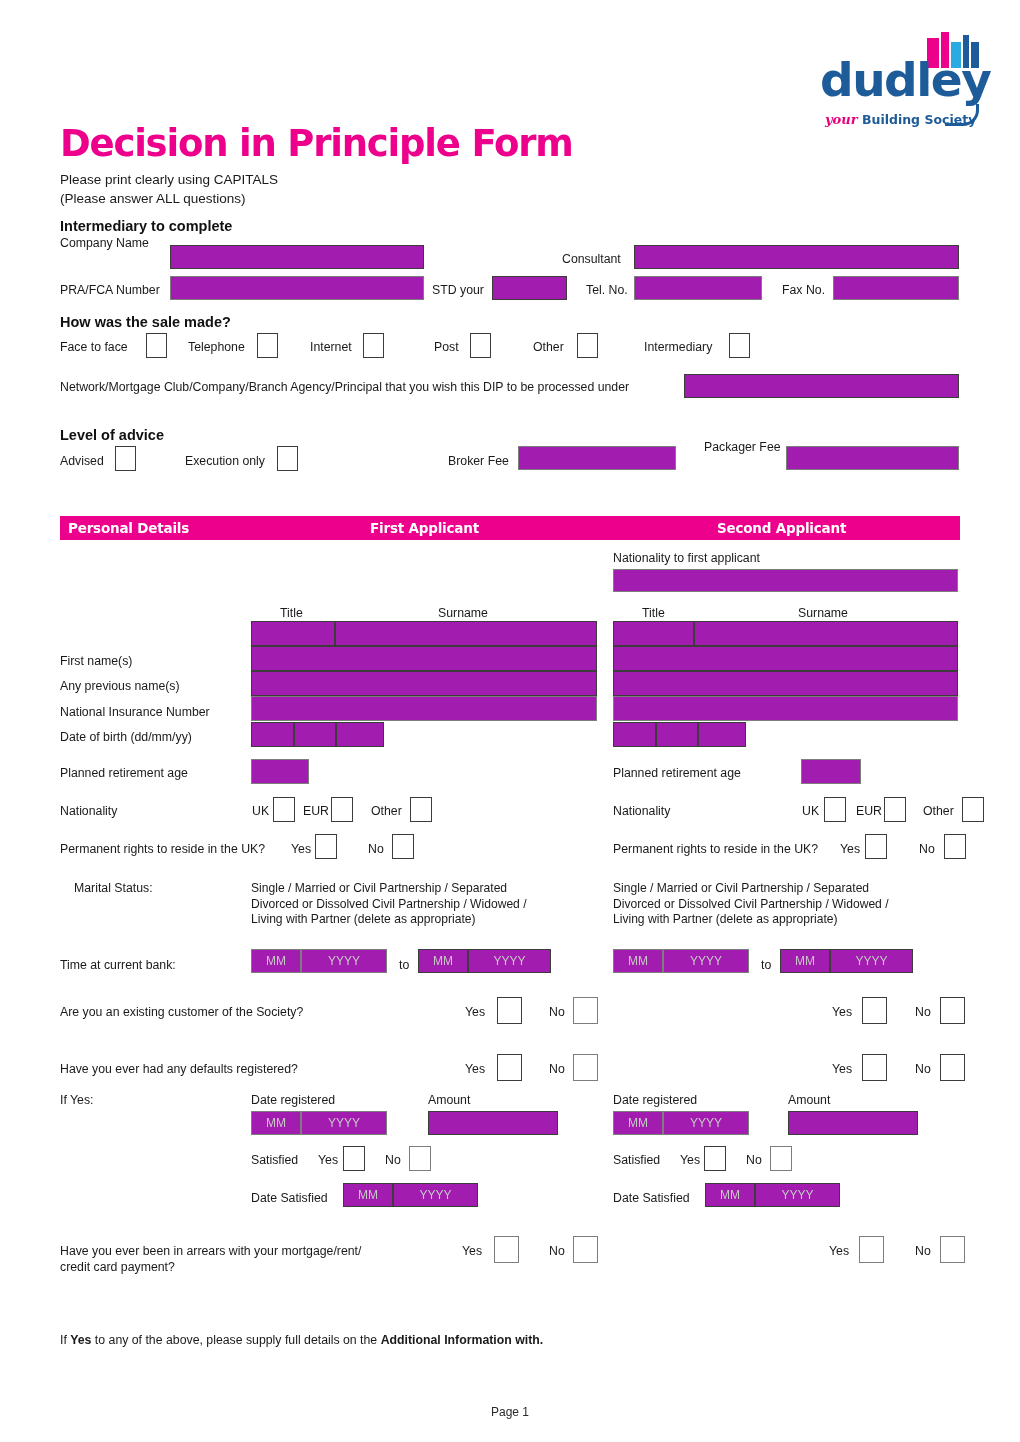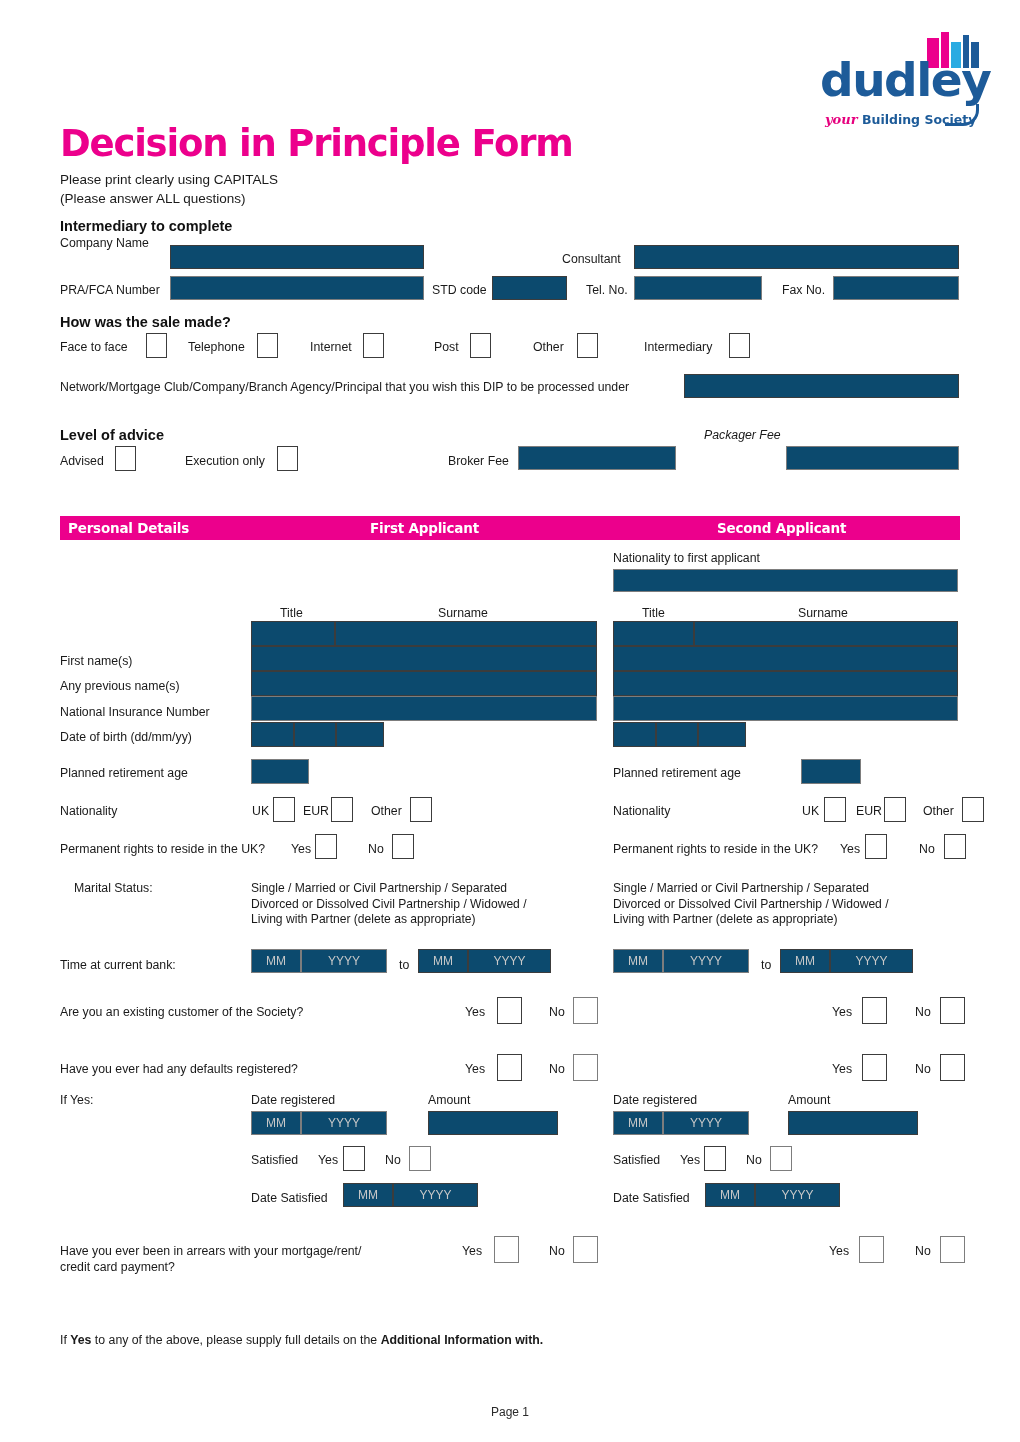--- a/index.html
+++ b/index.html
@@ -71,21 +71,21 @@
     font-weight:bold;
     color:#111;
     white-space:nowrap;
   }
 
   .lbl { font-size:12.3px; color:#1a1a1a; white-space:nowrap; }
 
   
   .box {
     border:1.2px solid #3c3c3c;
-    background:#0c4a6e;
+    background:#a21caf;
   }
   .box.grey { border-color:#7d7d7d; }
   .cb {
     border:1.3px solid #3c3c3c;
     background:#fff;
   }
   .cb.grey { border-color:#7d7d7d; }
 
   .ph {
     font-size:12px;
@@ -150,21 +150,21 @@
 
   <div class="abs lbl" style="left:60px; top:236px;">Company Name</div>
   <div class="abs box" style="left:170px; top:245px; width:254px; height:24px;"></div>
 
   <div class="abs lbl" style="left:562px; top:252px;">Consultant</div>
   <div class="abs box" style="left:634px; top:245px; width:325px; height:24px;"></div>
 
   <div class="abs lbl" style="left:60px; top:283px;">PRA/FCA Number</div>
   <div class="abs box grey" style="left:170px; top:276px; width:254px; height:24px;"></div>
 
-  <div class="abs lbl" style="left:432px; top:283px;">STD code</div>
+  <div class="abs lbl" style="left:432px; top:283px;">STD your</div>
   <div class="abs box" style="left:492px; top:276px; width:75px; height:24px;"></div>
 
   <div class="abs lbl" style="left:586px; top:283px;">Tel. No.</div>
   <div class="abs box grey" style="left:634px; top:276px; width:128px; height:24px;"></div>
 
   <div class="abs lbl" style="left:782px; top:283px;">Fax No.</div>
   <div class="abs box grey" style="left:833px; top:276px; width:126px; height:24px;"></div>
 
   <div class="abs section-head" style="left:60px; top:314px;">How was the sale made?</div>
 
@@ -193,21 +193,21 @@
 
   <div class="abs lbl" style="left:60px; top:454px;">Advised</div>
   <div class="abs cb" style="left:115px; top:446px; width:21px; height:25px;"></div>
 
   <div class="abs lbl" style="left:185px; top:454px;">Execution only</div>
   <div class="abs cb" style="left:277px; top:446px; width:21px; height:25px;"></div>
 
   <div class="abs lbl" style="left:448px; top:454px;">Broker Fee</div>
   <div class="abs box grey" style="left:518px; top:446px; width:158px; height:24px;"></div>
 
-  <div class="abs lbl" style="left:704px; top:428px;font-style:italic;">Packager Fee</div>
+  <div class="abs lbl" style="left:704px; top:440px;">Packager Fee</div>
   <div class="abs box grey" style="left:786px; top:446px; width:173px; height:24px;"></div>
 
   <div class="abs" id="pink-band">
     <span class="band-txt" style="left:8px;">Personal Details</span>
     <span class="band-txt" style="left:310px;">First Applicant</span>
     <span class="band-txt" style="left:657px;">Second Applicant</span>
   </div>
 
   <div class="abs lbl" style="left:613px; top:551px;">Nationality to first applicant</div>
   <div class="abs box grey" style="left:613px; top:569px; width:345px; height:23px;"></div>

